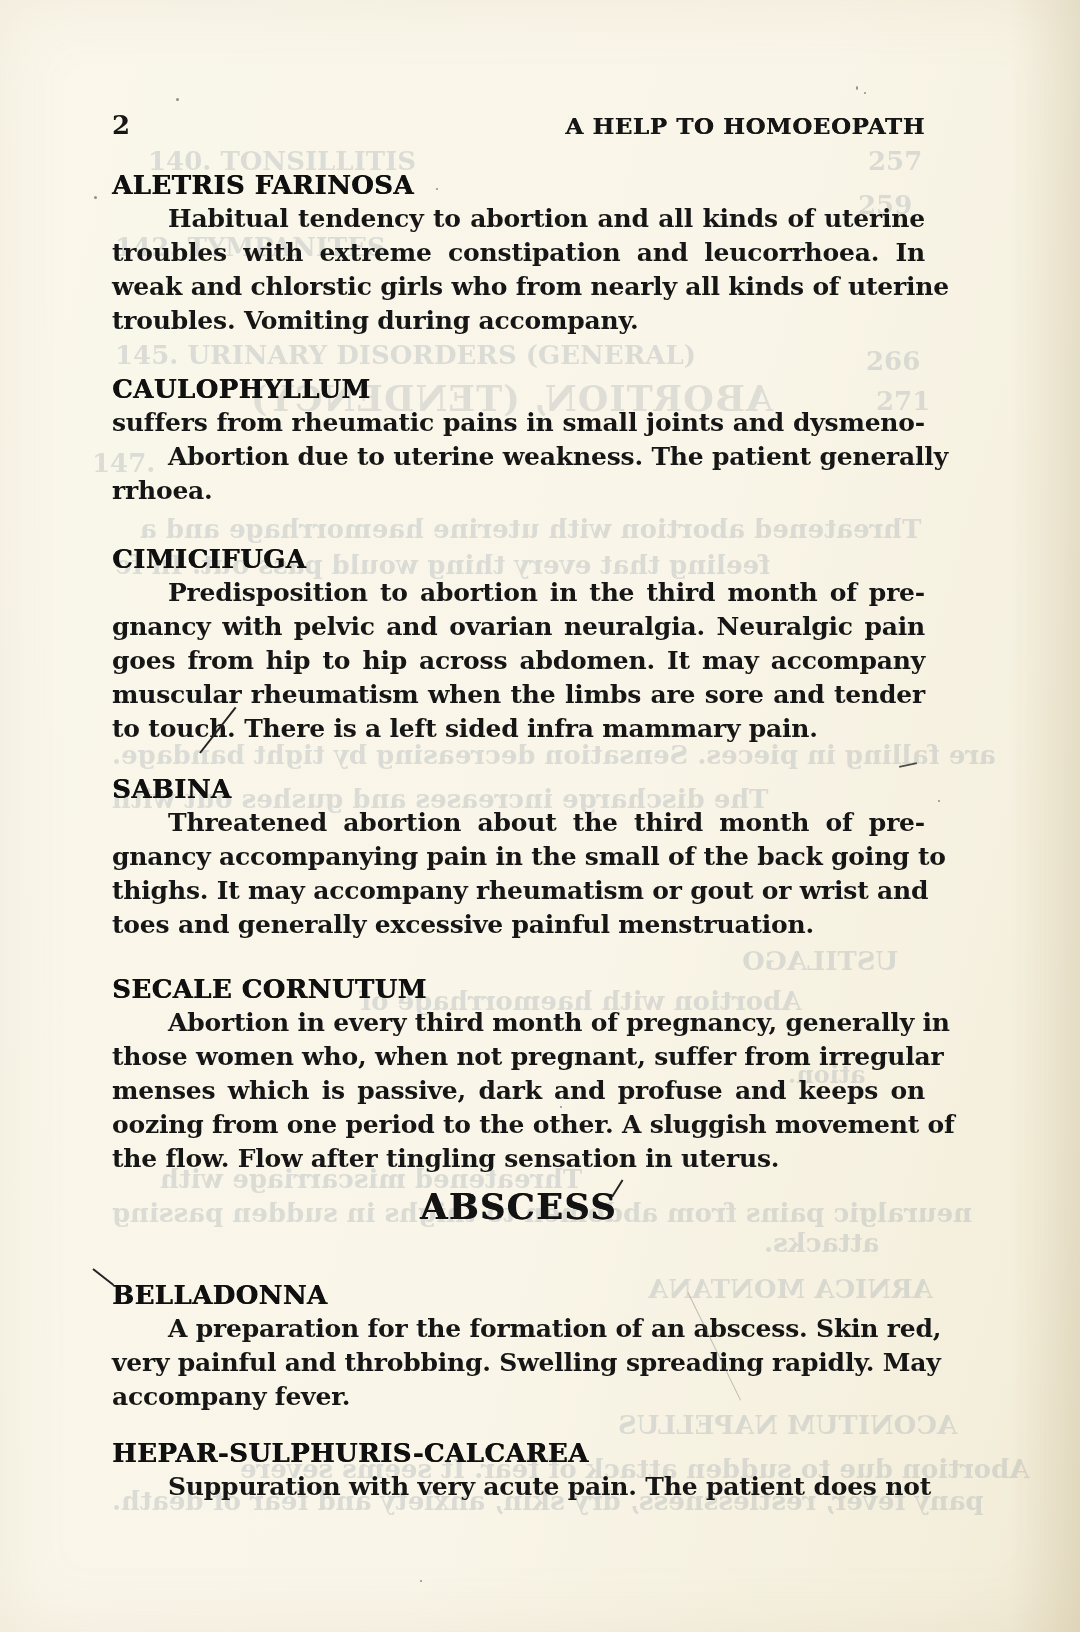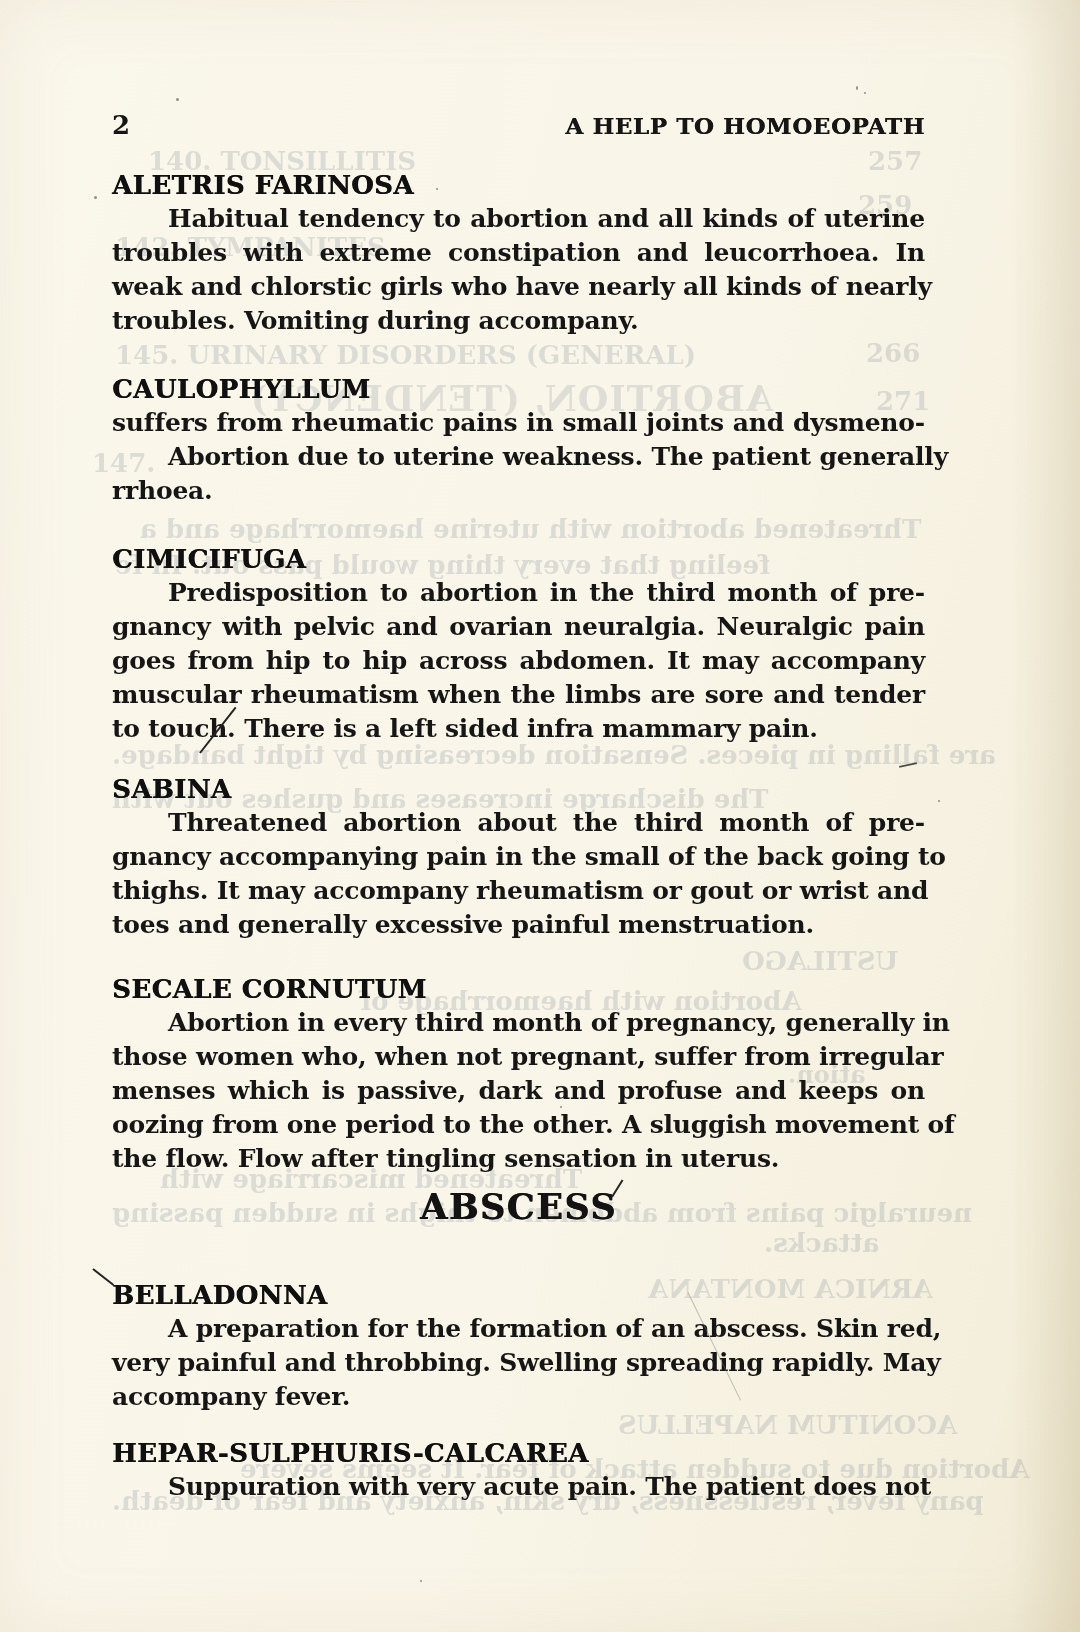--- a/index.html
+++ b/index.html
@@ -55,21 +55,21 @@
 </head>
 <body>
 
 <div class="page">
 
   <div class="ghost" style="left:132px;top:146px;margin-left:16px;">140.  TONSILLITIS</div>
   <div class="ghost" style="left:868px;top:146px;">257</div>
   <div class="ghost" style="left:858px;top:190px;">259</div>
   <div class="ghost" style="left:115px;top:232px;">142.  TYMPANITES</div>
   <div class="ghost" style="left:115px;top:340px;">145.  URINARY DISORDERS (GENERAL)</div>
-  <div class="ghost" style="left:866px;top:338px;text-align:center;">266</div>
+  <div class="ghost" style="left:866px;top:346px;text-align:center;">266</div>
   <div class="ghost" style="left:876px;top:386px;text-align:center;">271</div>
   <div class="ghost" style="left:92px;top:448px;">147.</div>
 
   <div class="ghost mirror gbold" style="left:250px;top:378px;">ABORTION, (TENDENCY)</div>
   <div class="ghost mirror" style="left:140px;top:514px;">Threatened abortion with uterine haemorrhage and a</div>
   <div class="ghost mirror" style="left:115px;top:550px;">feeling that every thing would pass out. In fe</div>
   <div class="ghost mirror" style="left:112px;top:740px;">are falling in pieces. Sensation decreasing by tight bandage.</div>
   <div class="ghost mirror" style="left:112px;top:784px;">The discharge increases and gushes out with</div>
   <div class="ghost mirror" style="left:742px;top:946px;">USTILAGO</div>
   <div class="ghost mirror" style="left:360px;top:986px;">Abortion with haemorrhage of</div>
@@ -84,21 +84,21 @@
 
   <div class="content header-row">
     <span class="page-num">2</span>
     <span class="running-title">A HELP TO HOMOEOPATH</span>
   </div>
 
   <div class="section" style="top:168px;">
     <h2 class="remedy">ALETRIS FARINOSA</h2>
     <div class="line indent">Habitual tendency to abortion and all kinds of uterine</div>
     <div class="line">troubles with extreme constipation and leucorrhoea. In</div>
-    <div class="line">weak and chlorstic girls who have nearly all kinds of nearly</div>
+    <div class="line">weak and chlorstic girls who from nearly all kinds of uterine</div>
     <div class="line last">troubles. Vomiting during accompany.</div>
   </div>
 
   <div class="section" style="top:372px;">
     <h2 class="remedy">CAULOPHYLLUM</h2>
     <div class="line">suffers from rheumatic pains in small joints and dysmeno-</div>
     <div class="line indent">Abortion due to uterine weakness. The patient generally</div>
     <div class="line last">rrhoea.</div>
   </div>
 

